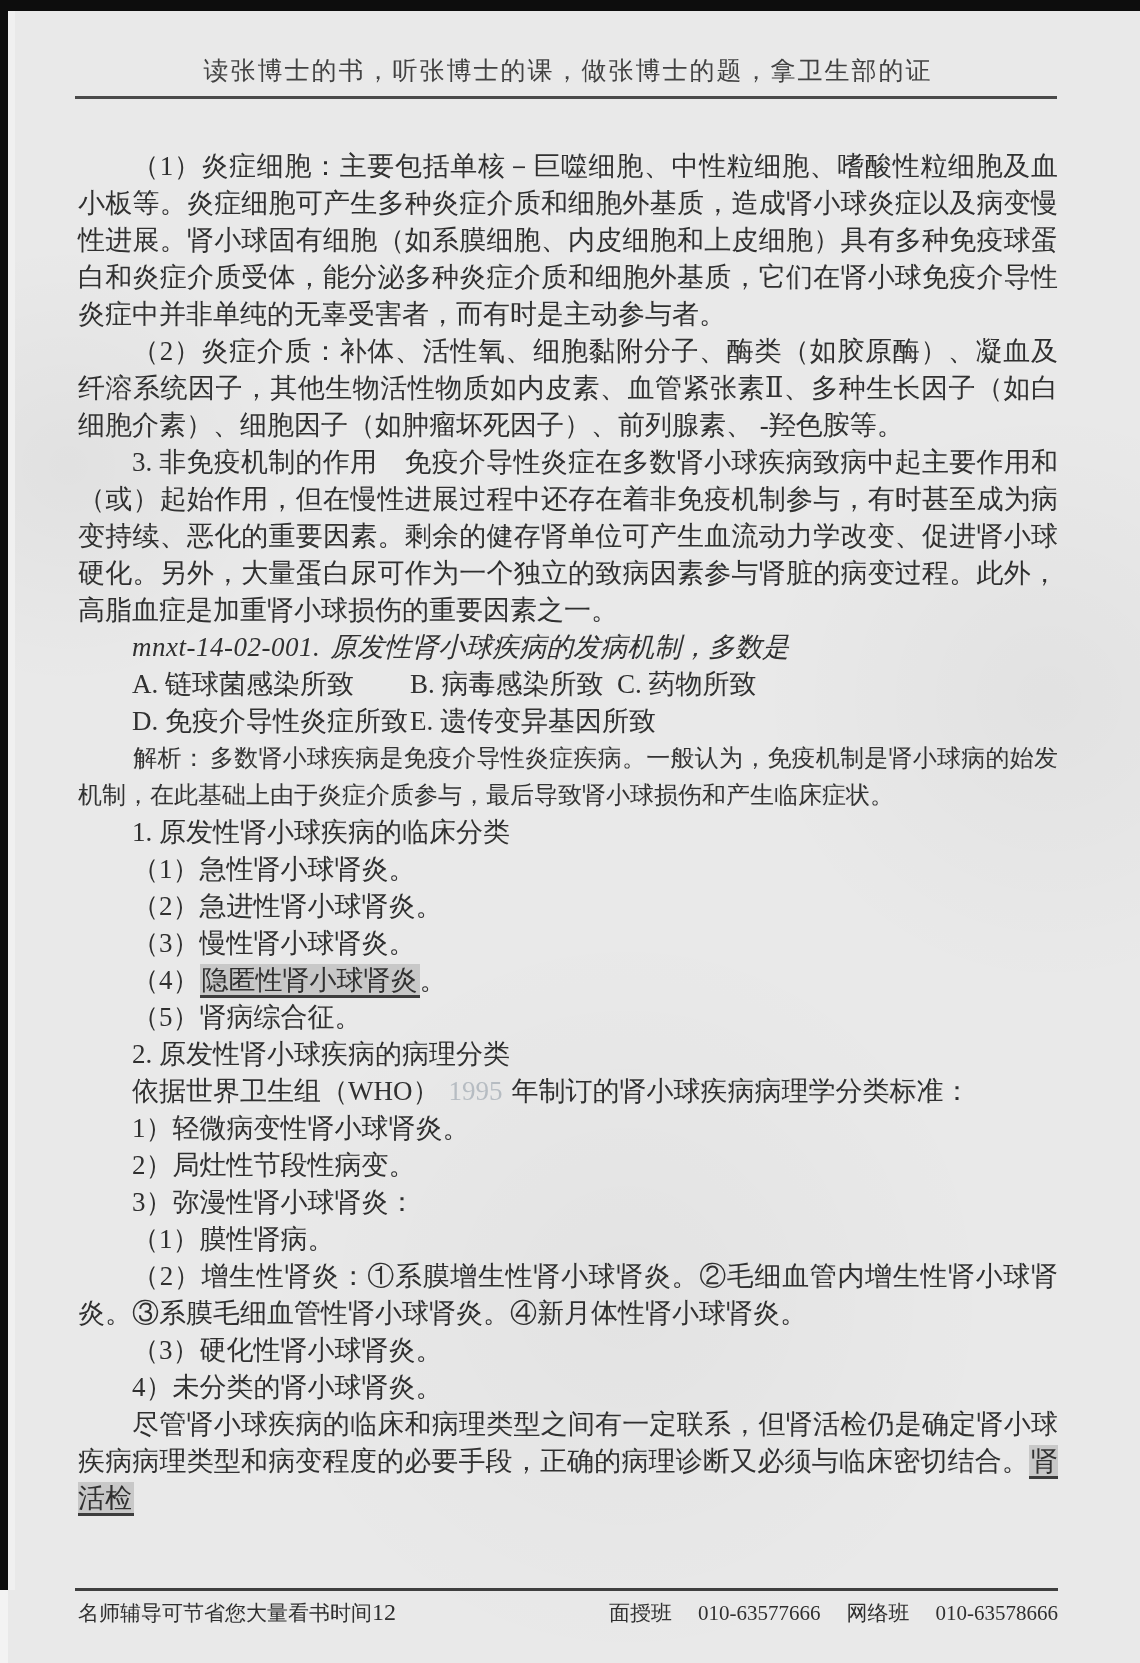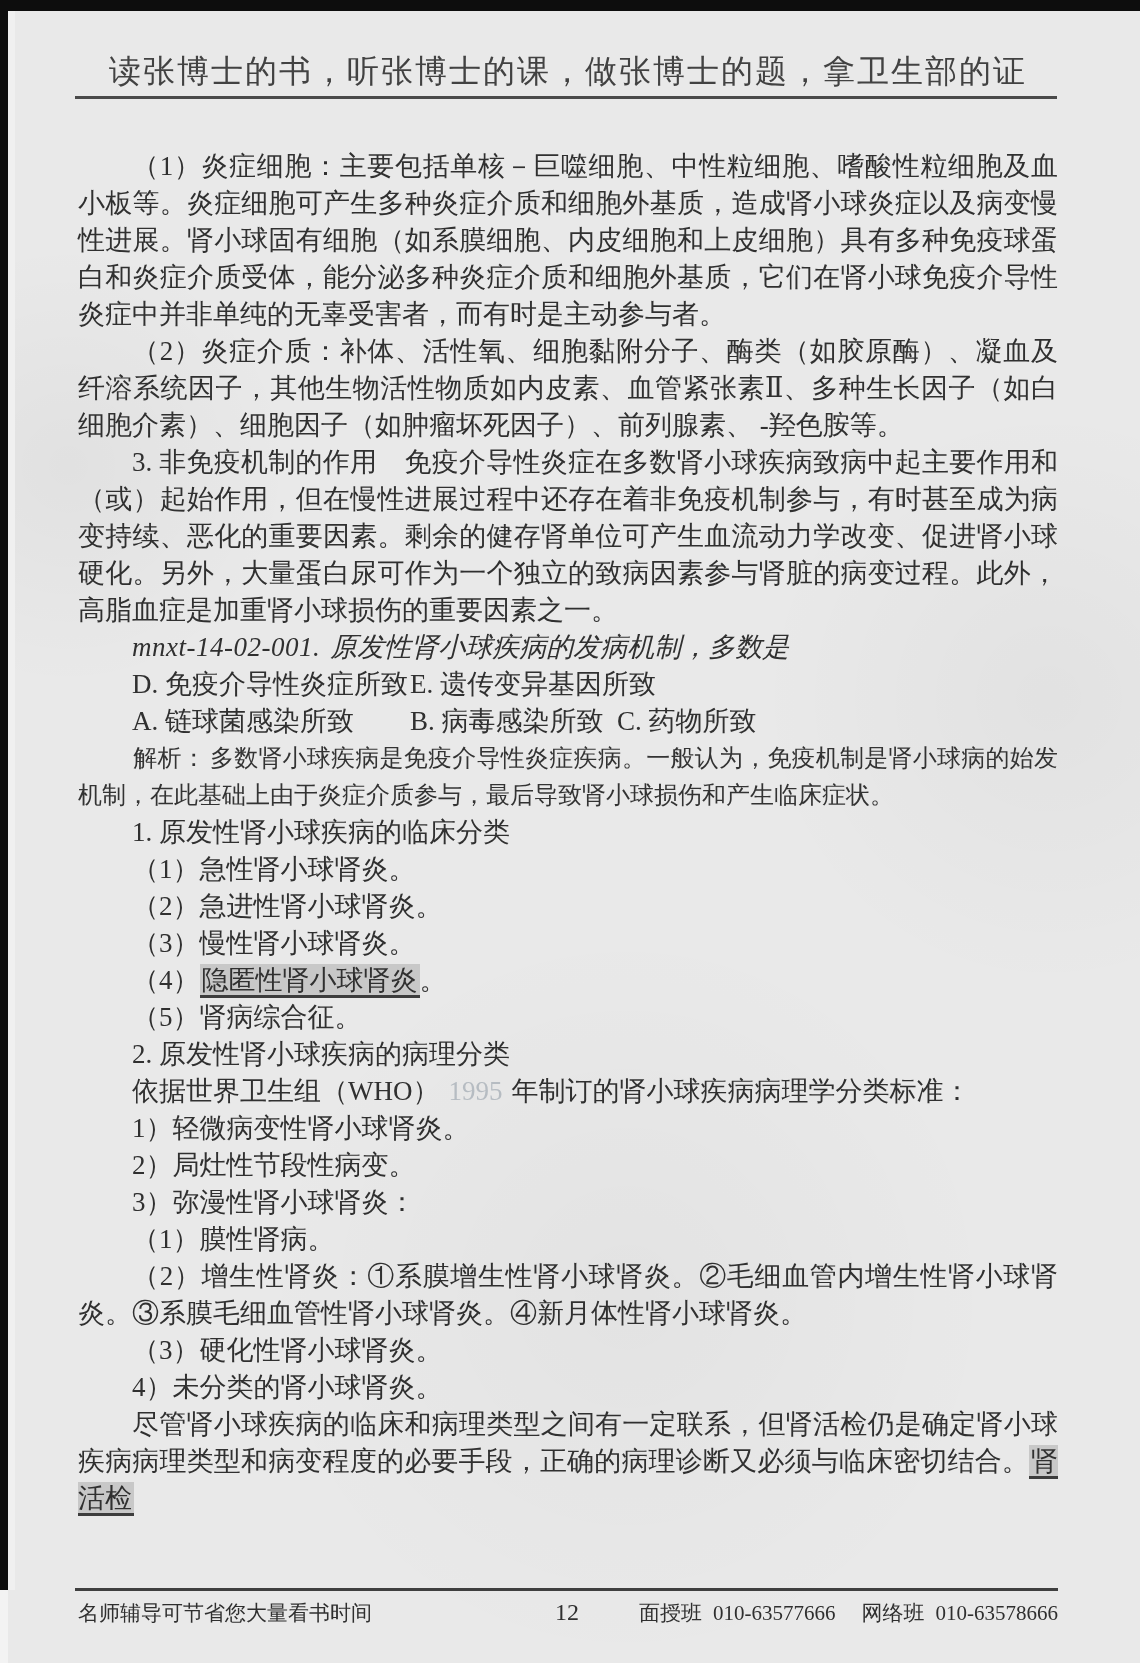--- a/index.html
+++ b/index.html
@@ -18,21 +18,21 @@
     overflow:hidden;
     color:#2f2f2f;
   }
   .edge-top   { position:absolute; left:0; top:0; width:1140px; height:11px; background:#0d0d0d; }
   .edge-left  { position:absolute; left:0; top:0; width:8px; height:1590px; background:#0d0d0d; }
   .edge-left-gap { position:absolute; left:8px; top:11px; width:7px; height:1579px; background:#f0f0f0; }
   .edge-left-bottom { position:absolute; left:0; top:1590px; width:8px; height:73px; background:#f3f3f3; }
 
   .header {
     position:absolute; top:54px; left:78px; width:980px;
-    text-align:center; font-size:32px; line-height:34px;
+    text-align:center; font-size:25px; line-height:34px;
     color:#424242; letter-spacing:2px;
   }
   .header-rule {
     position:absolute; top:96px; left:75px; width:982px; height:3px;
     background:#4a4a4a;
   }
 
   .content {
     position:absolute; top:148px; left:78px; width:980px;
     font-size:27px; line-height:37px; text-align:justify;
@@ -66,23 +66,23 @@
   .footer-rule {
     position:absolute; top:1588px; left:75px; width:983px; height:3px;
     background:#3f3f3f;
   }
   .footer {
     position:absolute; top:1599px; left:78px; width:980px;
     display:flex; align-items:baseline;
     font-size:21px; color:#2f2f2f;
   }
   .f-left { white-space:nowrap; }
-  .f-page { flex:1; text-align:right; font-size:24px; padding-right:60px; }
+  .f-page { flex:1; text-align:left; font-size:24px; padding-right:60px; }
   .f-right { white-space:nowrap; }
-  .f-phone { margin-left:11px; }
+  .f-phone { margin-left:26px; }
   .f-group2 { margin-left:26px; }
 </style>
 </head>
 <body>
 
 <div class="page">
   <div class="edge-top"></div>
   <div class="edge-left"></div>
   <div class="edge-left-gap"></div>
   <div class="edge-left-bottom"></div>
@@ -93,24 +93,24 @@
   <div class="content">
     <p class="para">（1）炎症细胞：主要包括单核－巨噬细胞、中性粒细胞、嗜酸性粒细胞及血小板等。炎症细胞可产生多种炎症介质和细胞外基质，造成肾小球炎症以及病变慢性进展。肾小球固有细胞（如系膜细胞、内皮细胞和上皮细胞）具有多种免疫球蛋白和炎症介质受体，能分泌多种炎症介质和细胞外基质，它们在肾小球免疫介导性炎症中并非单纯的无辜受害者，而有时是主动参与者。</p>
     <p class="para">（2）炎症介质：补体、活性氧、细胞黏附分子、酶类（如胶原酶）、凝血及纤溶系统因子，其他生物活性物质如内皮素、血管紧张素Ⅱ、多种生长因子（如白细胞介素）、细胞因子（如肿瘤坏死因子）、前列腺素、 -羟色胺等。</p>
     <p class="para">3. 非免疫机制的作用　免疫介导性炎症在多数肾小球疾病致病中起主要作用和（或）起始作用，但在慢性进展过程中还存在着非免疫机制参与，有时甚至成为病变持续、恶化的重要因素。剩余的健存肾单位可产生血流动力学改变、促进肾小球硬化。另外，大量蛋白尿可作为一个独立的致病因素参与肾脏的病变过程。此外，高脂血症是加重肾小球损伤的重要因素之一。</p>
 
     <div>
       <p class="qline">
         <span class="qid">mnxt-14-02-001.</span><span class="qstem">原发性肾小球疾病的发病机制，多数是</span>
       </p>
       <p class="opt-row">
-        <span class="opt-col1">D. 免疫介导性炎症所致</span><span>E. 遗传变异基因所致</span>
+        <span class="opt-col1">A. 链球菌感染所致</span><span class="opt-col2">B. 病毒感染所致</span><span>C. 药物所致</span>
       </p>
       <p class="opt-row">
-        <span class="opt-col1">A. 链球菌感染所致</span><span class="opt-col2">B. 病毒感染所致</span><span>C. 药物所致</span>
+        <span class="opt-col1">D. 免疫介导性炎症所致</span><span>E. 遗传变异基因所致</span>
       </p>
       <p class="analysis">
         <span class="alabel">解析：</span><span>多数肾小球疾病是免疫介导性炎症疾病。一般认为，免疫机制是肾小球病的始发机制，在此基础上由于炎症介质参与，最后导致肾小球损伤和产生临床症状。</span>
       </p>
     </div>
 
 
     <p class="para">1. 原发性肾小球疾病的临床分类</p>
     <p class="para">（1）急性肾小球肾炎。</p>
     <p class="para">（2）急进性肾小球肾炎。</p>

